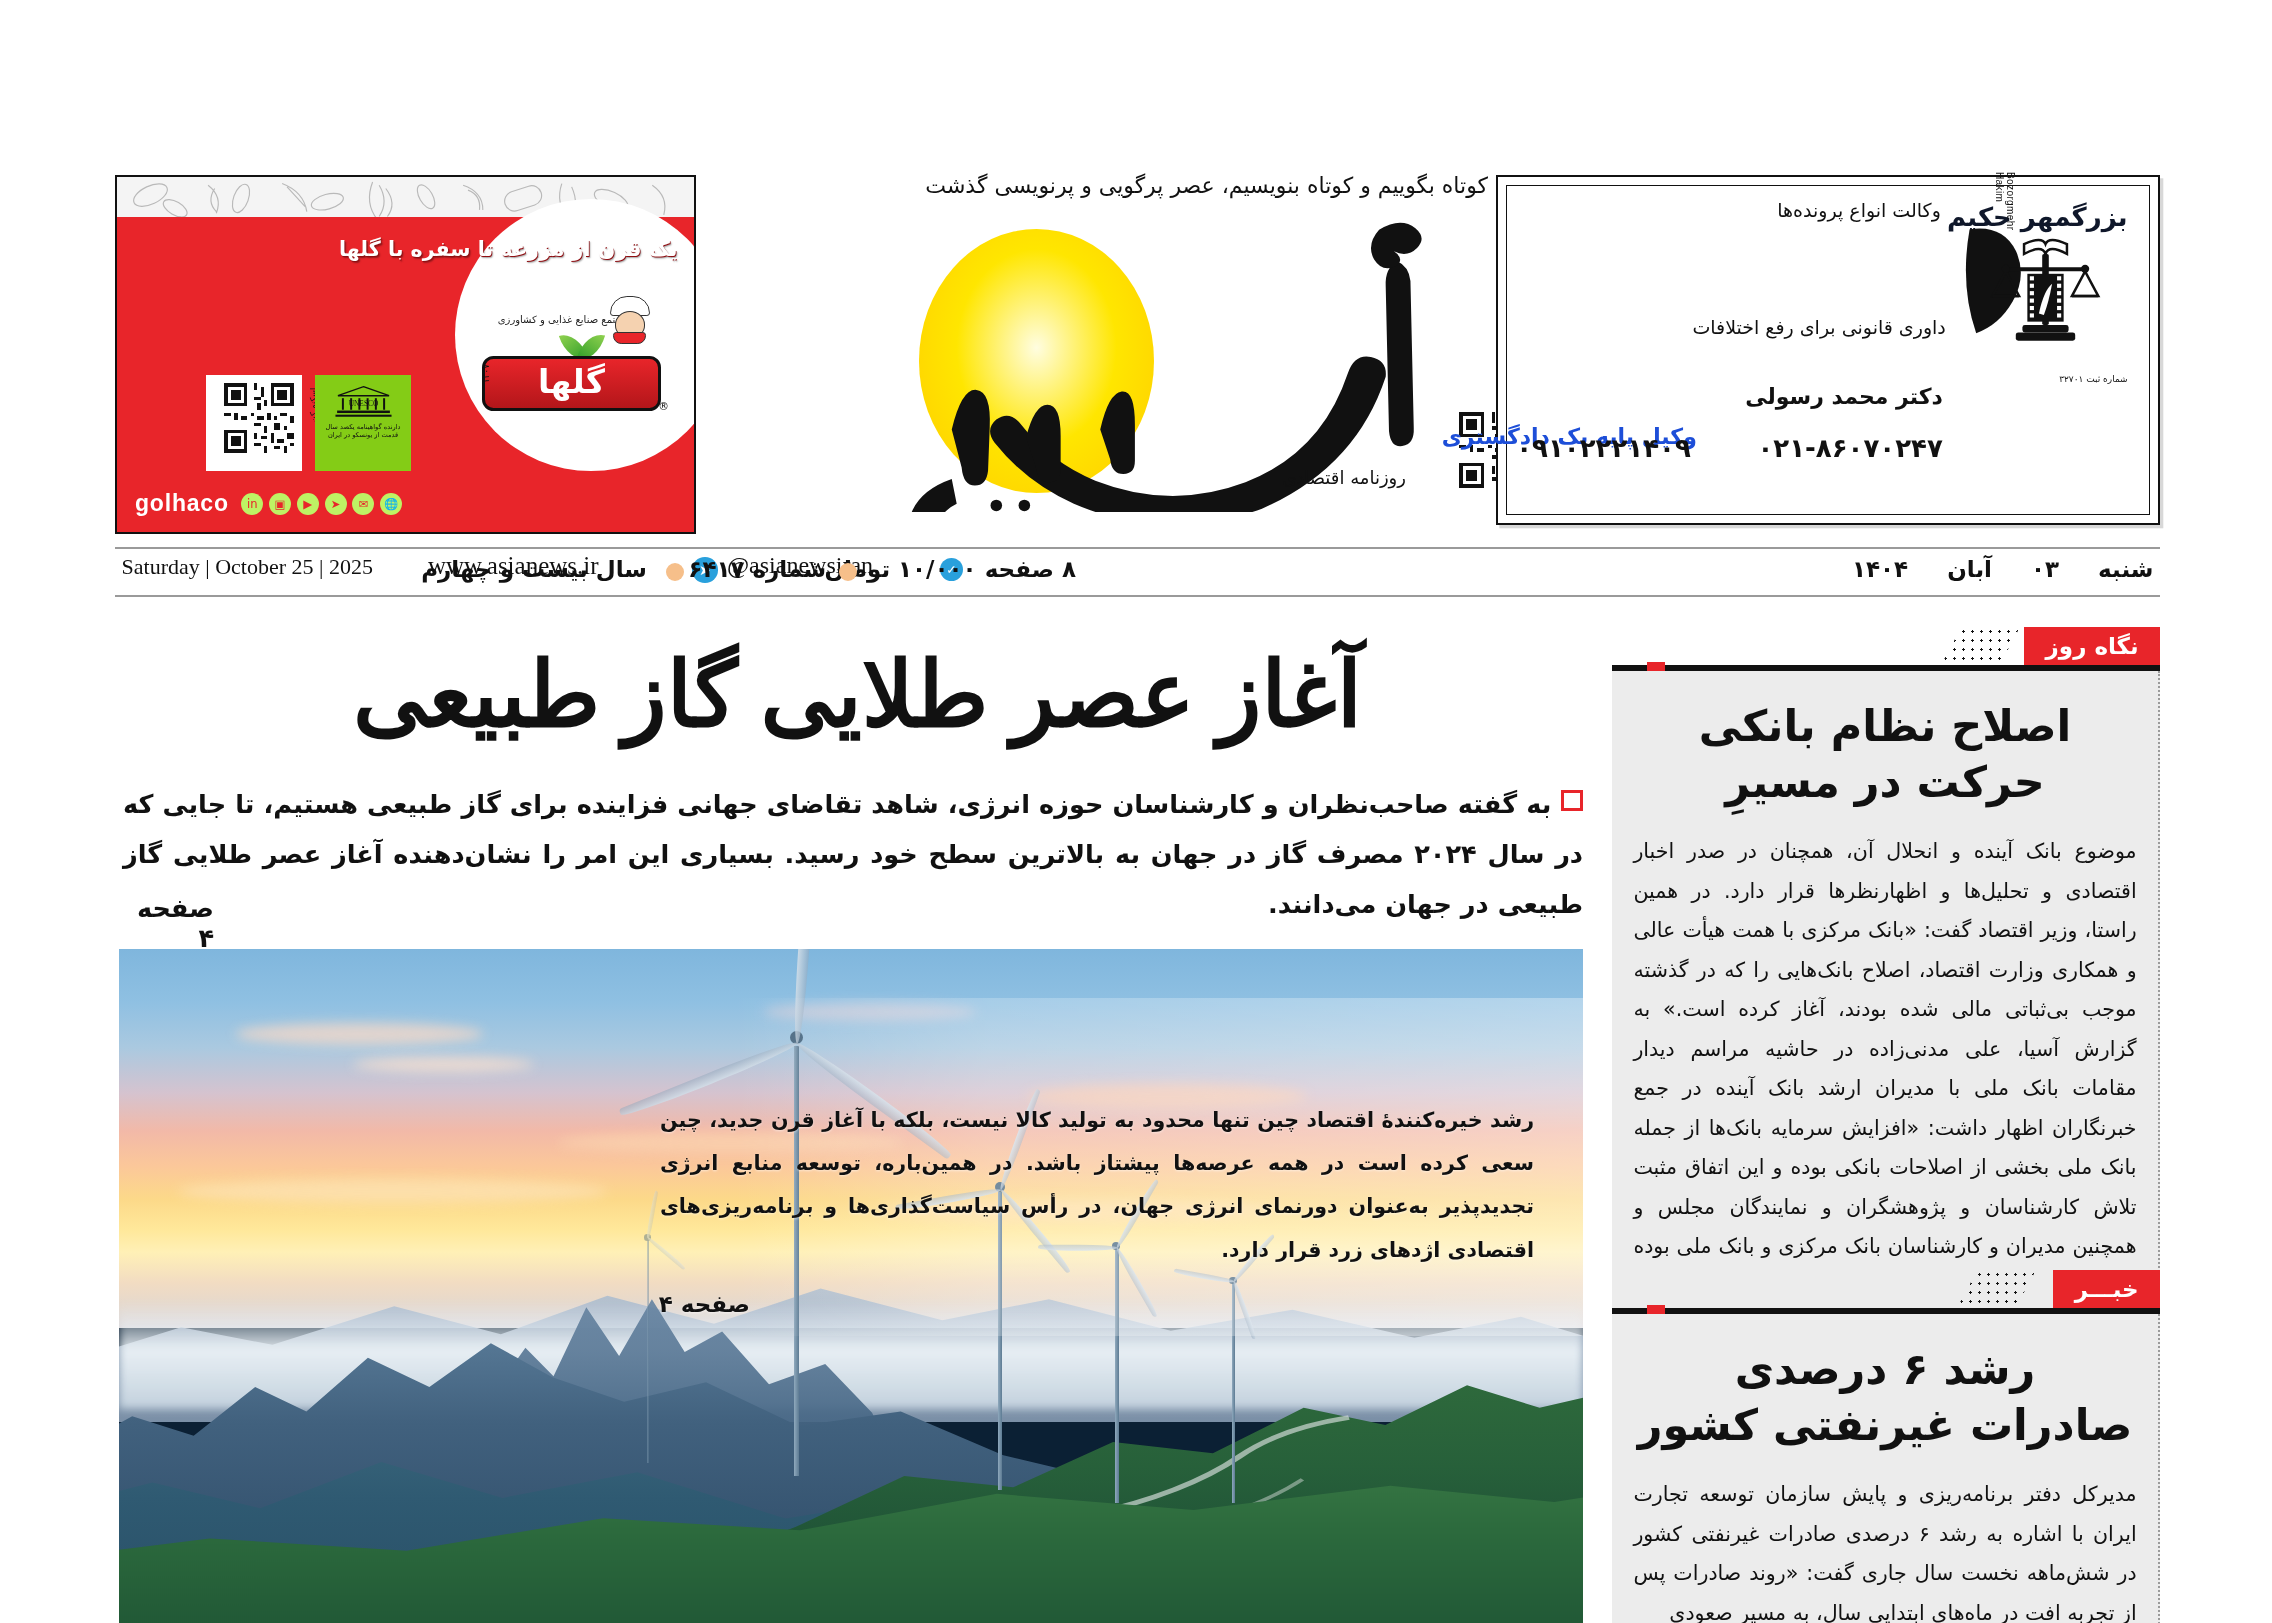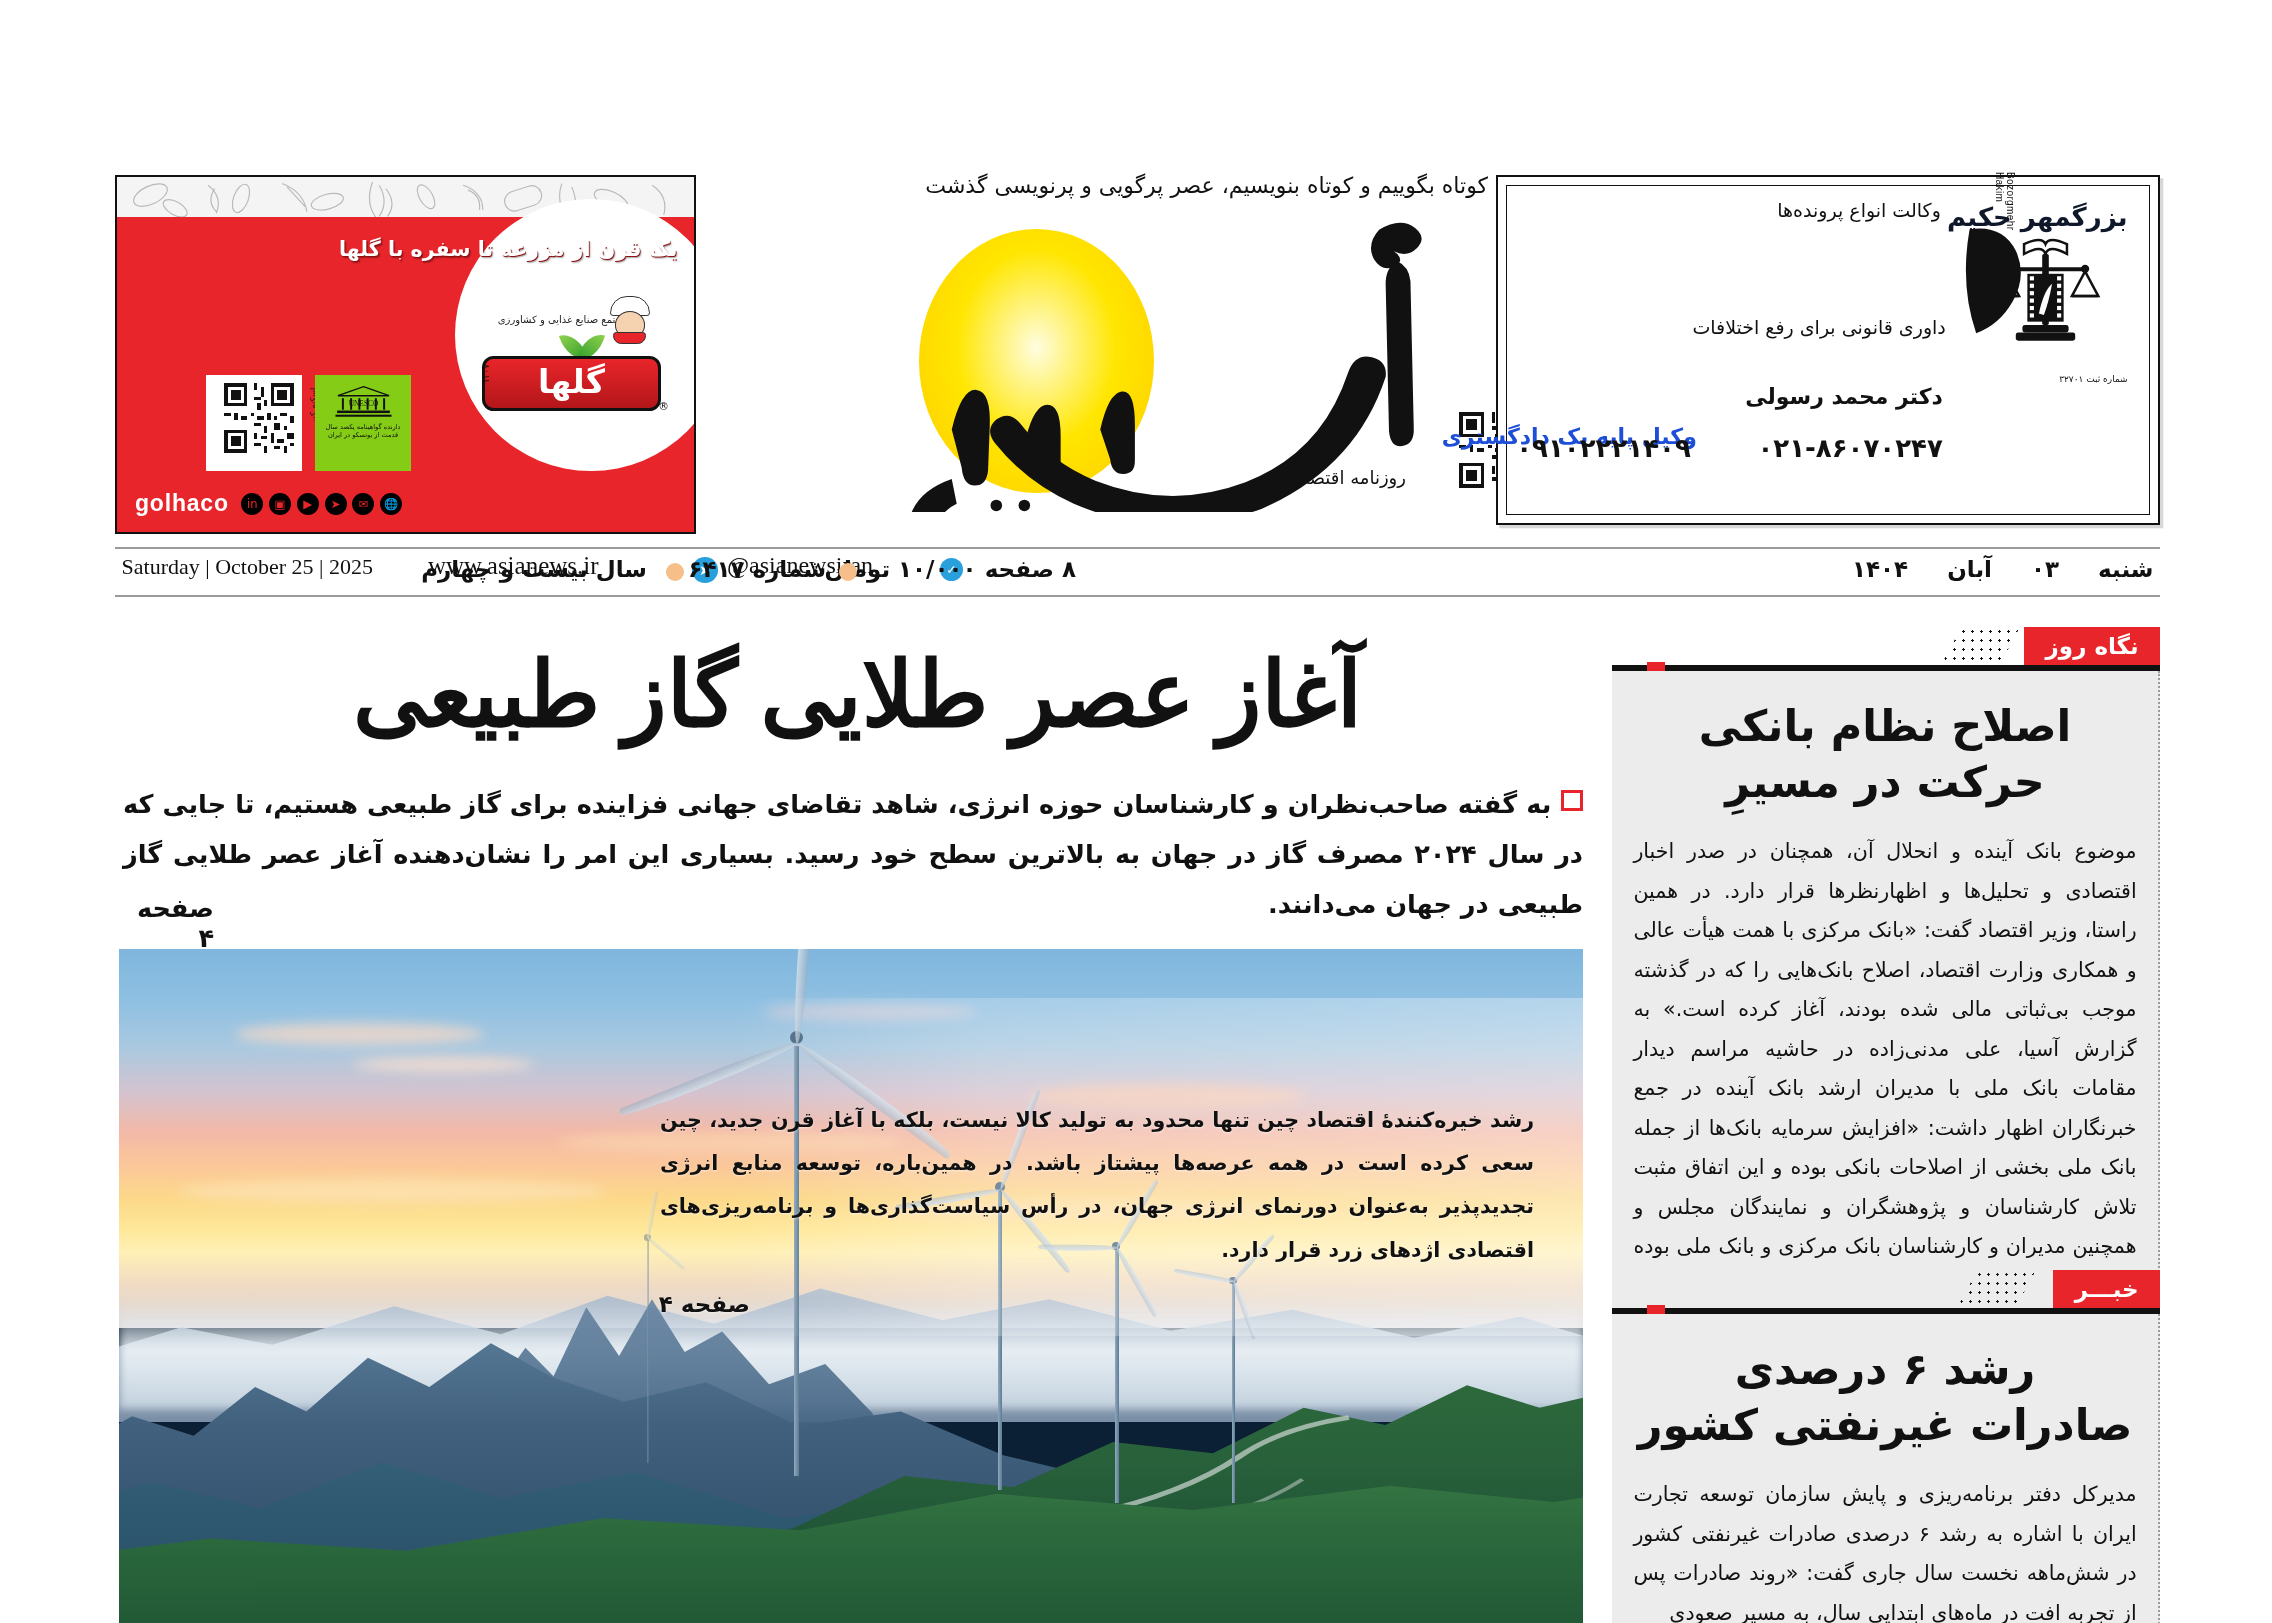--- a/index.html
+++ b/index.html
@@ -89,21 +89,21 @@
     color:#111;transform:rotate(-90deg);white-space:nowrap;}
   .golha-unesco{
     position:absolute;left:198px;bottom:61px;width:86px;height:86px;
     background:#84cc16;padding:5px;text-align:center;
   }
   .unesco-temple{margin-top:5px;}
   .unesco-cap{font-size:6.6px;color:#111;line-height:1.25;margin-top:1.6px;}
   .golha-social{
     position:absolute;left:18px;bottom:15px;display:flex;align-items:center;gap:5.8px;
   }
-  .soc{width:22px;height:22px;border-radius:50%;background:#000000;color:#e8252a;
+  .soc{width:22px;height:22px;border-radius:50%;background:#bef264;color:#e8252a;
     display:flex;align-items:center;justify-content:center;font-size:11.5px;}
   .golha-handle{color:#fff;font-size:23px;font-weight:bold;letter-spacing:0.8px;
     margin-right:6.6px;font-family:"Liberation Sans",sans-serif;direction:ltr;}
 
   
   .logo-wrap{
     position:absolute;left:606px;top:0;width:825px;height:371px;
   }
   .logo-tagline{
     position:absolute;right:58px;top:8.2px;font-size:22px;color:#111;

